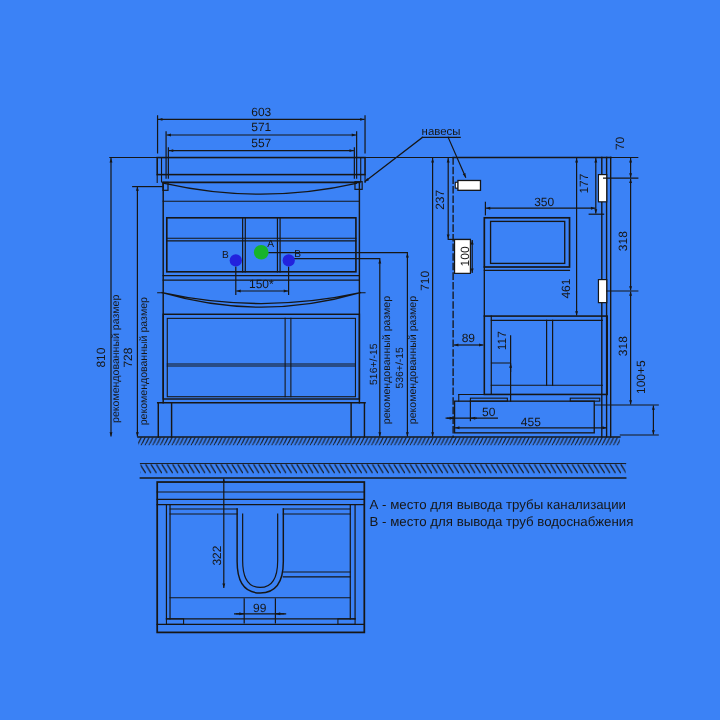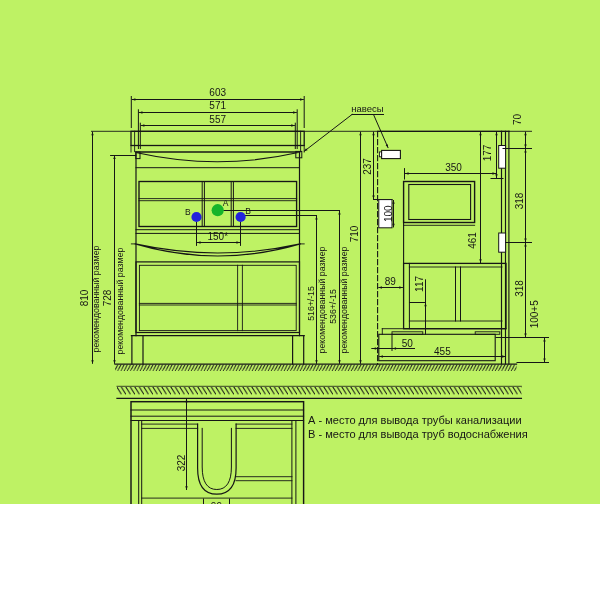--- a/index.html
+++ b/index.html
@@ -1,16 +1,16 @@
 <!DOCTYPE html>
 <html><head>
 <meta charset="utf-8">
 <style>
 html,body{margin:0;padding:0;background:#fff;}
-#wrap{width:600px;height:504px;background:#bef264;position:relative;overflow:hidden;}
+#wrap{width:600px;height:600px;background:#3b82f6;position:relative;overflow:hidden;}
 text{font-family:"Liberation Sans",sans-serif;fill:#161616;}
 text[transform]{dominant-baseline:central;}
 .d{font-size:10px;}
 .dm{font-size:8.7px;}
 .s{font-size:8.5px;}
 .r{font-size:8.8px;}
 .lg{font-size:11.05px;}
 </style>
 </head>
 <body>

